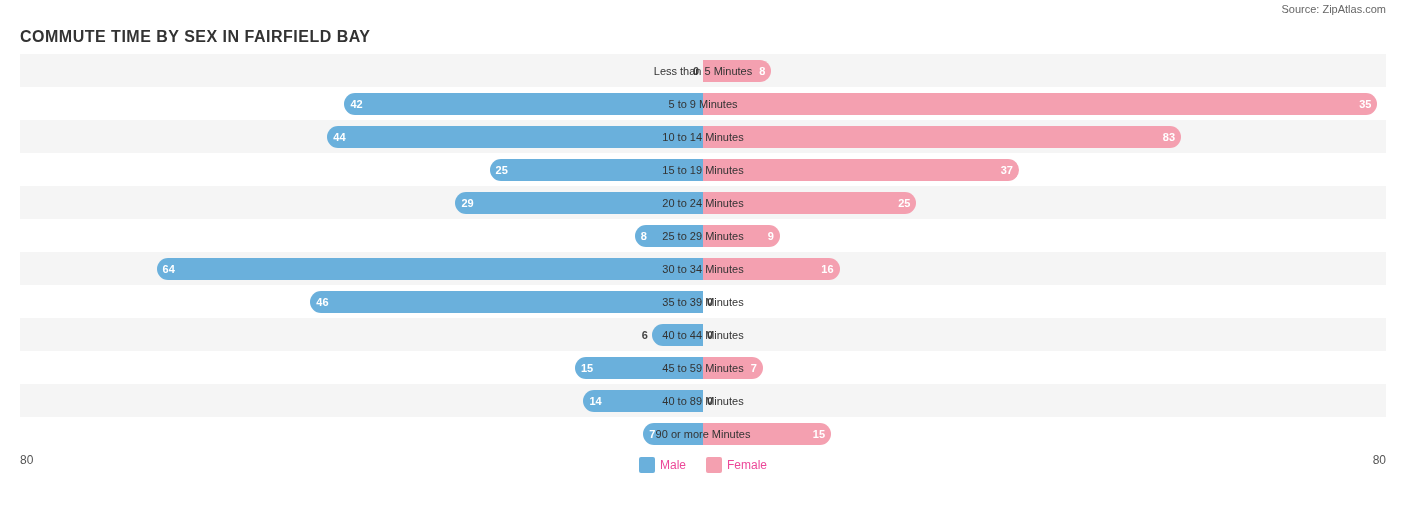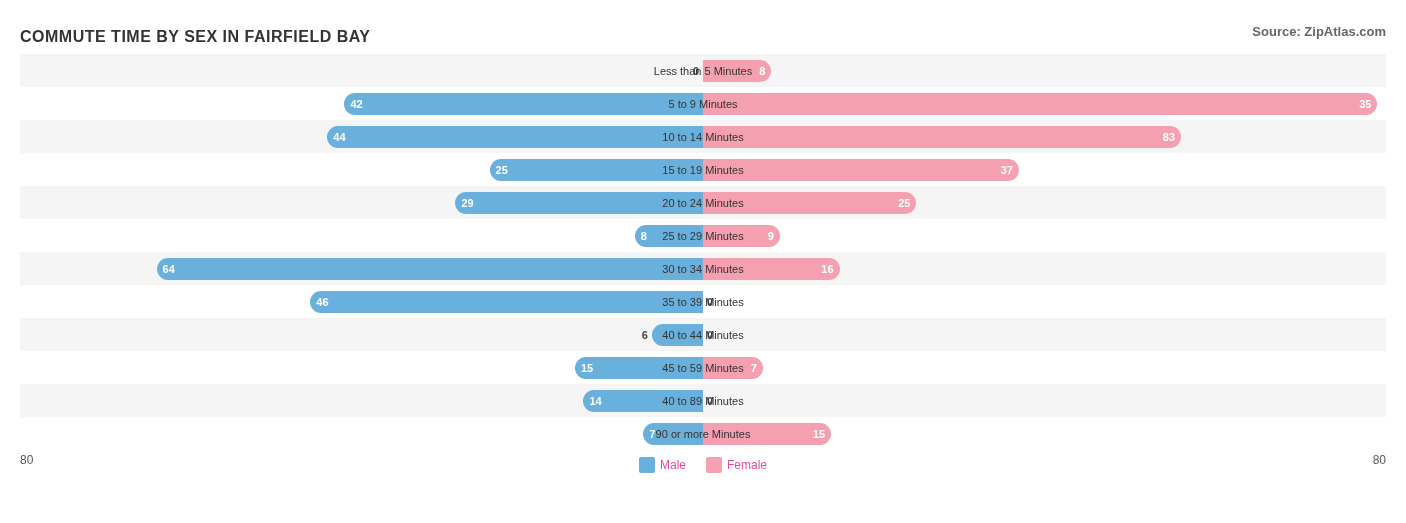--- a/index.html
+++ b/index.html
@@ -19,25 +19,24 @@
     .chart-title {
       font-size: 16px;
       font-weight: bold;
       text-transform: uppercase;
       letter-spacing: 0.5px;
       color: #333;
       margin-bottom: 8px;
     }
     .source {
       position: absolute;
-      top: 24px;
+      top: 3px;
       right: 20px;
-      font-size: 13px;
+      font-size: 11px;
       color: #666;
-      font-weight: bold;
     }
     .chart-area {
       position: relative;
       width: 100%;
       height: calc(100% - 60px);
     }
     .row {
       display: flex;
       align-items: center;
       height: 33px;

